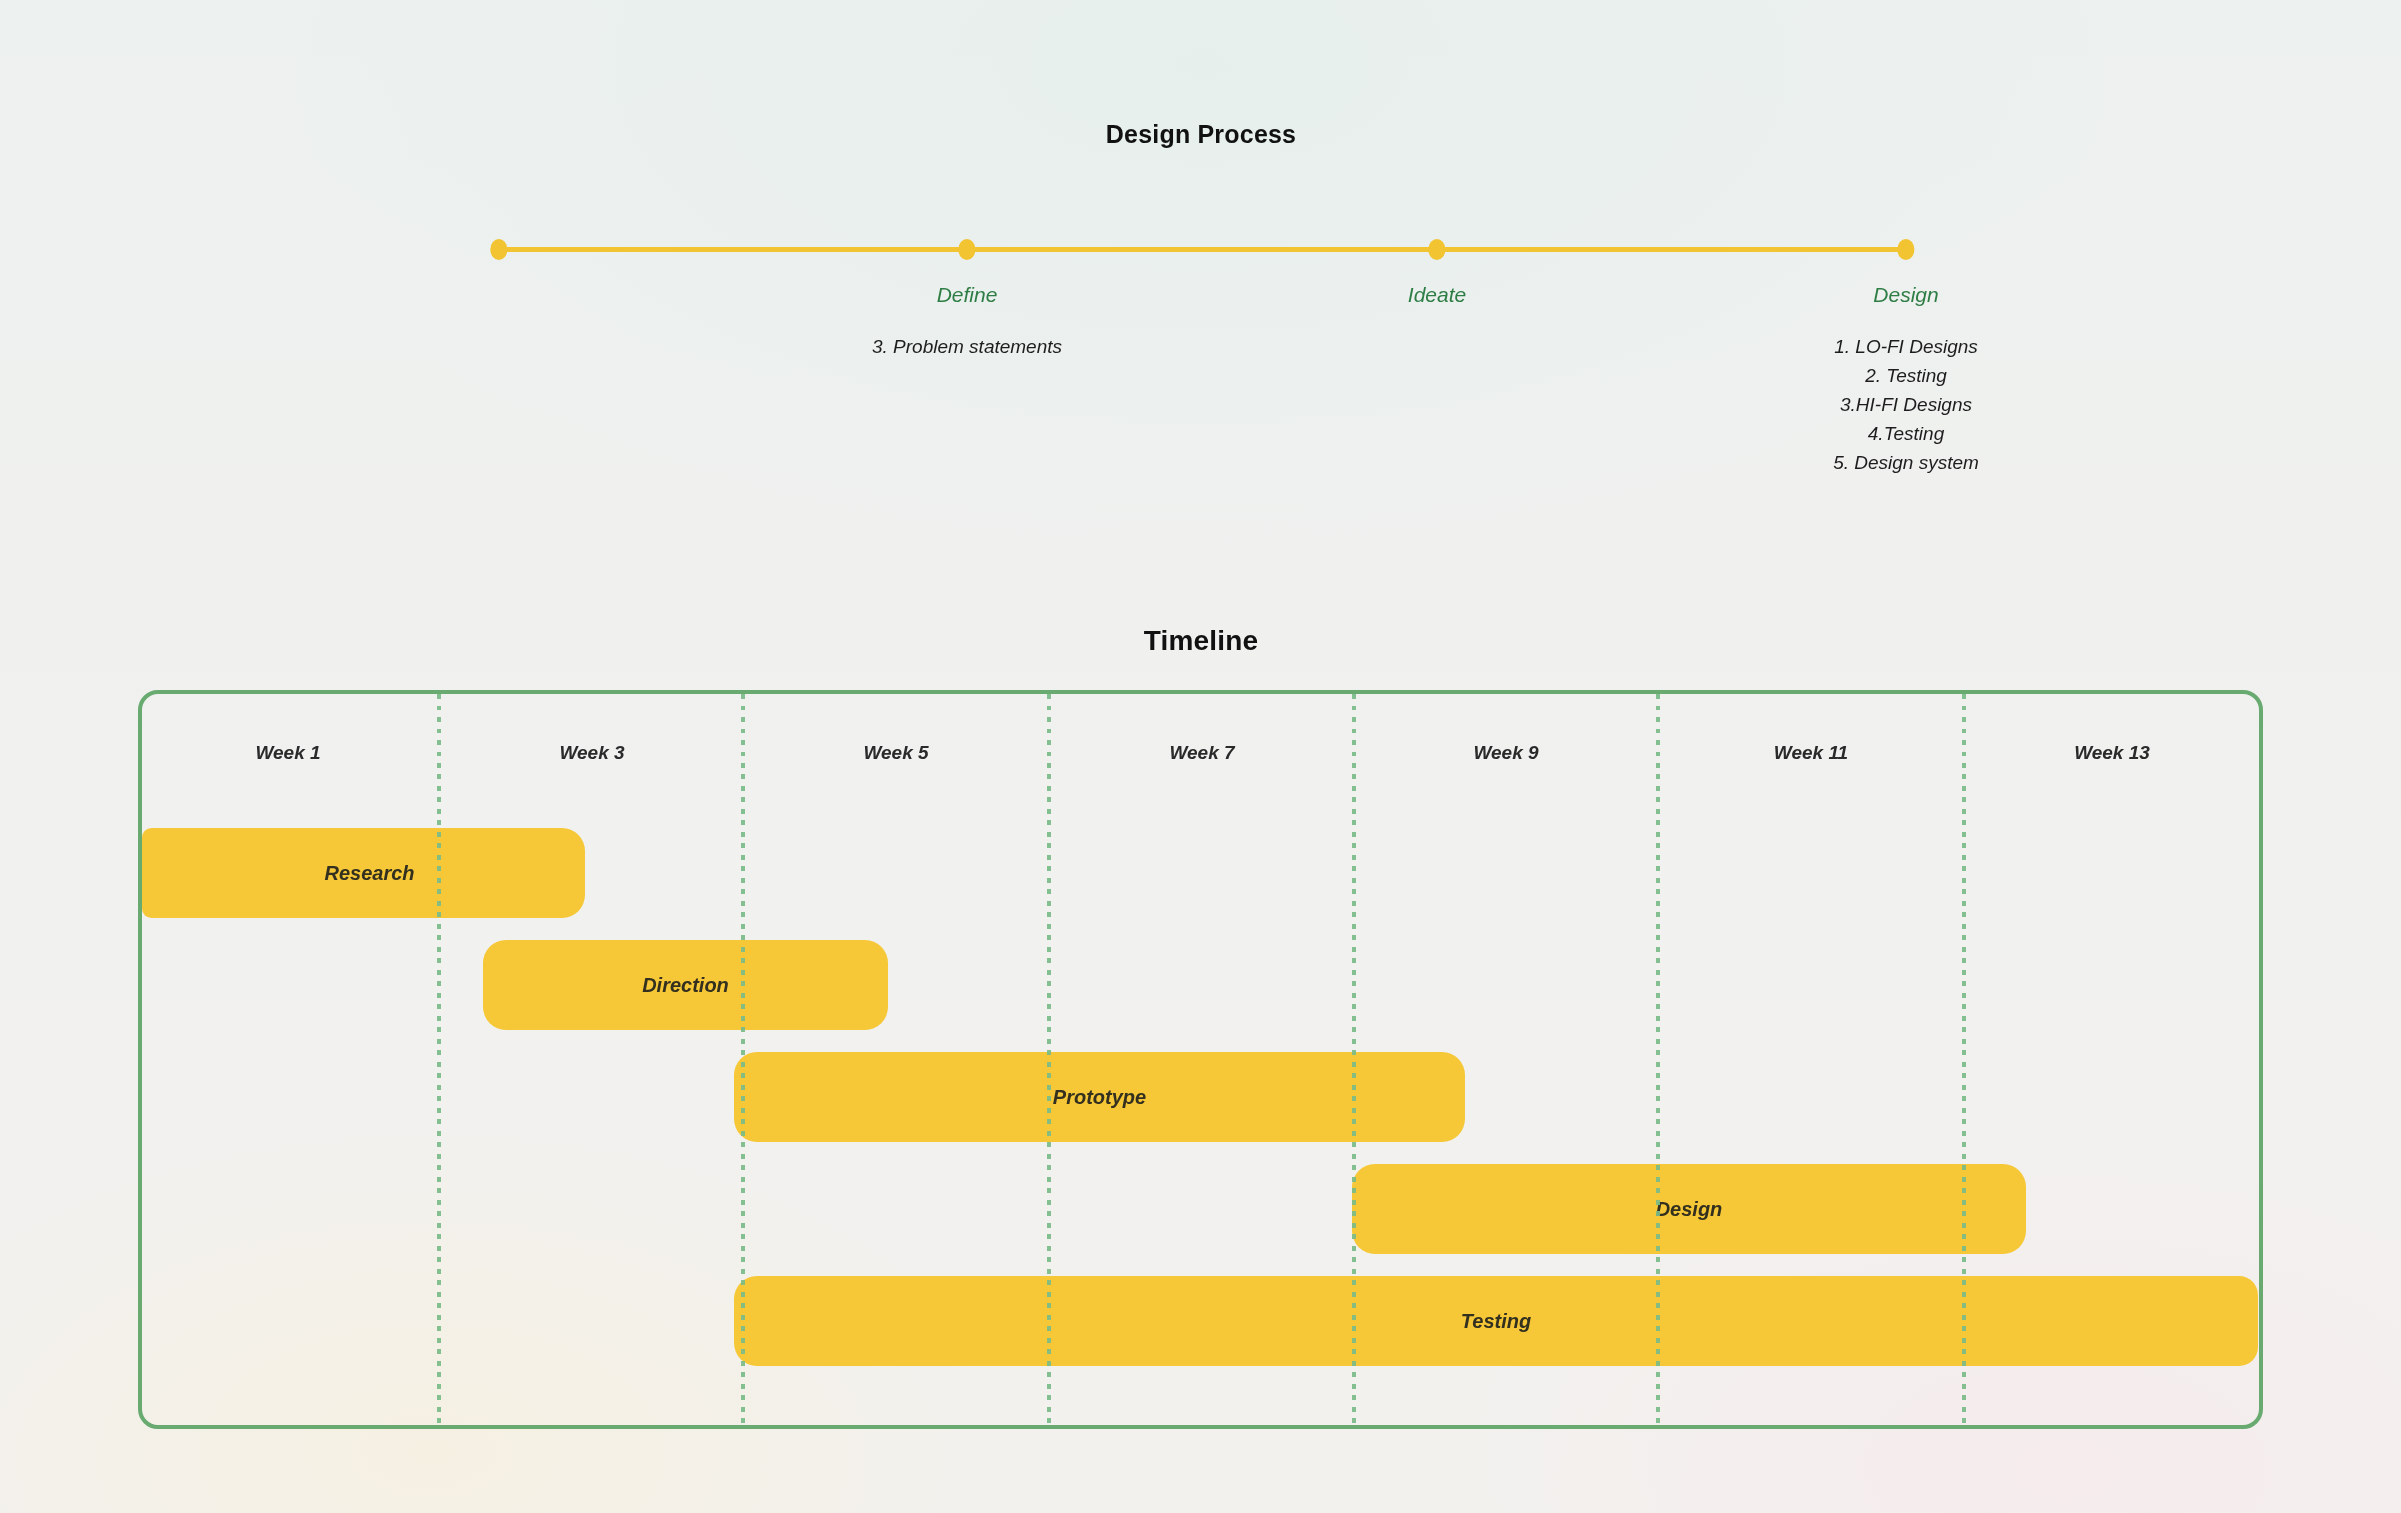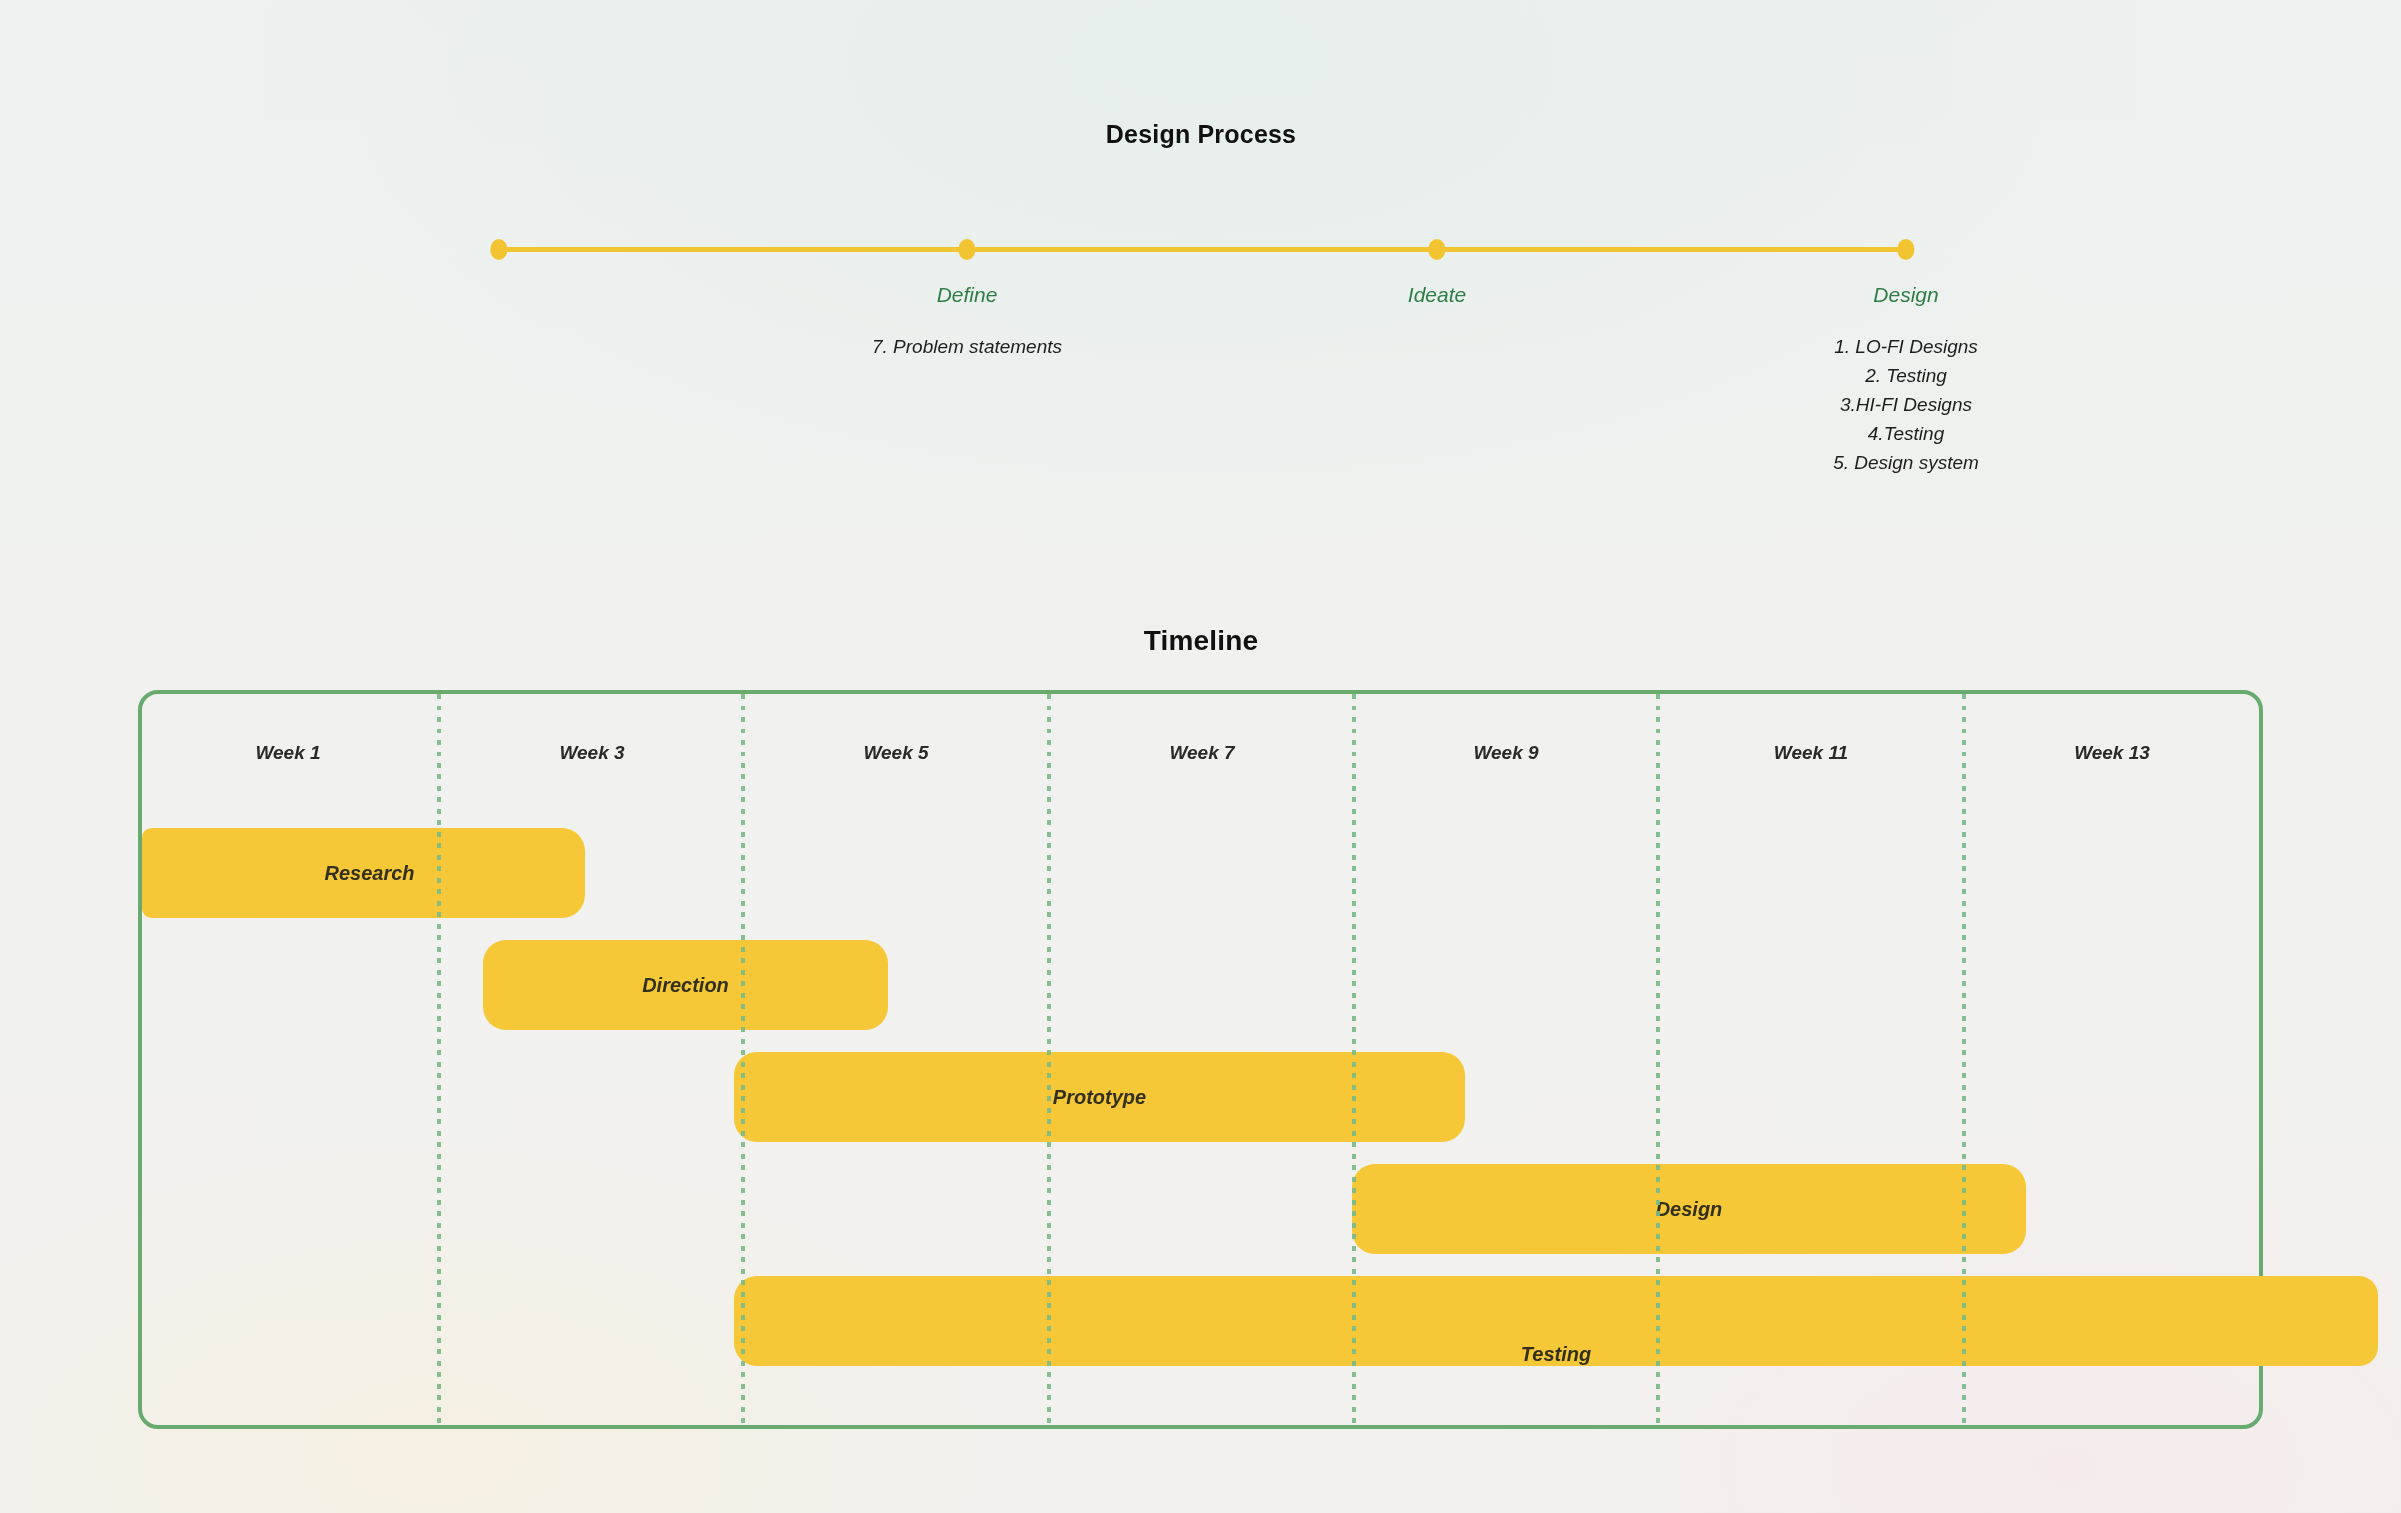--- a/index.html
+++ b/index.html
@@ -70,40 +70,40 @@
     position:absolute;height:90px;background:#F6C837;border-radius:23px;z-index:3;
     display:flex;align-items:center;justify-content:center;
   }
   .bar-label{
     font-style:italic;font-size:20px;color:#33301f;white-space:nowrap;
   }
   .b0{left:0px;   top:134px;width:431px; border-radius:9.6px 23px 23px 9.6px;padding-left:12px;}
   .b1{left:341px; top:246px;width:405px;}
   .b2{left:592px; top:358px;width:731px;}
   .b3{left:1210px;top:470px;width:674px;}
-  .b4{left:592px; top:582px;width:1644px;border-radius:23px 19px 19px 23px;align-items:flex-end;}
+  .b4{left:592px; top:582px;width:1524px;border-radius:23px 19px 19px 23px;}
 </style>
 </head>
 <body>
 
 <div class="canvas">
 
   <div class="proc-title">Design Process</div>
 
   <div class="track-line"></div>
   <div class="milestone m0"></div>
   <div class="milestone m1"></div>
   <div class="milestone m2"></div>
   <div class="milestone m3"></div>
 
 
   <div class="phase p1">
     <div class="phase-name">Define</div>
     <div class="phase-items">
-      <div class="phase-item">7. Problem statements</div>
+      <div class="phase-item">3. Problem statements</div>
     </div>
   </div>
 
   <div class="phase p2">
     <div class="phase-name">Ideate</div>
   </div>
 
   <div class="phase p3">
     <div class="phase-name">Design</div>
     <div class="phase-items">

